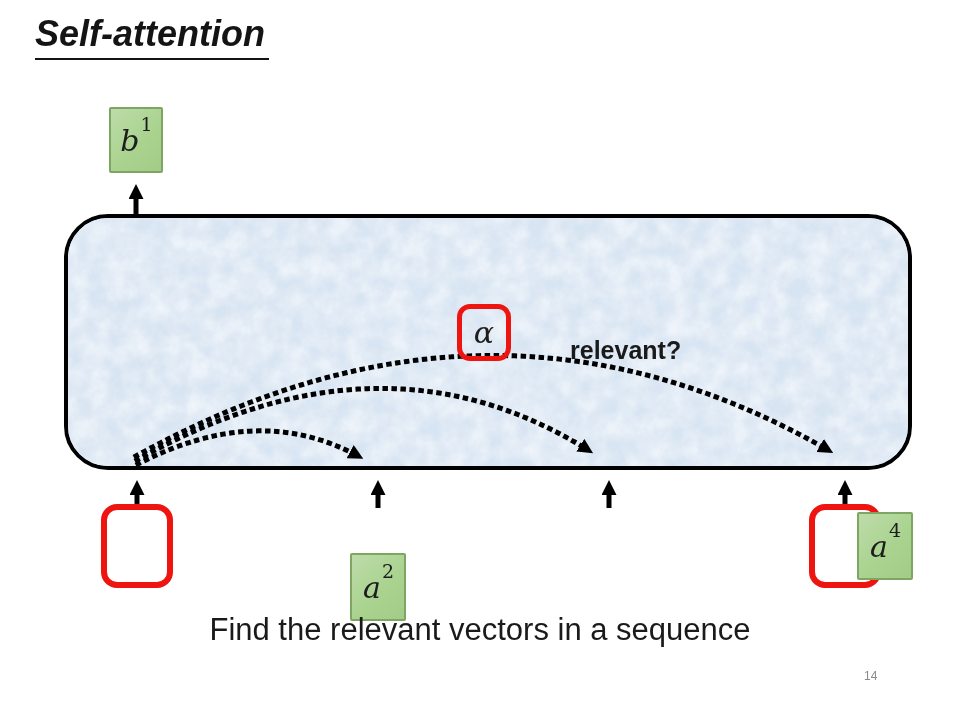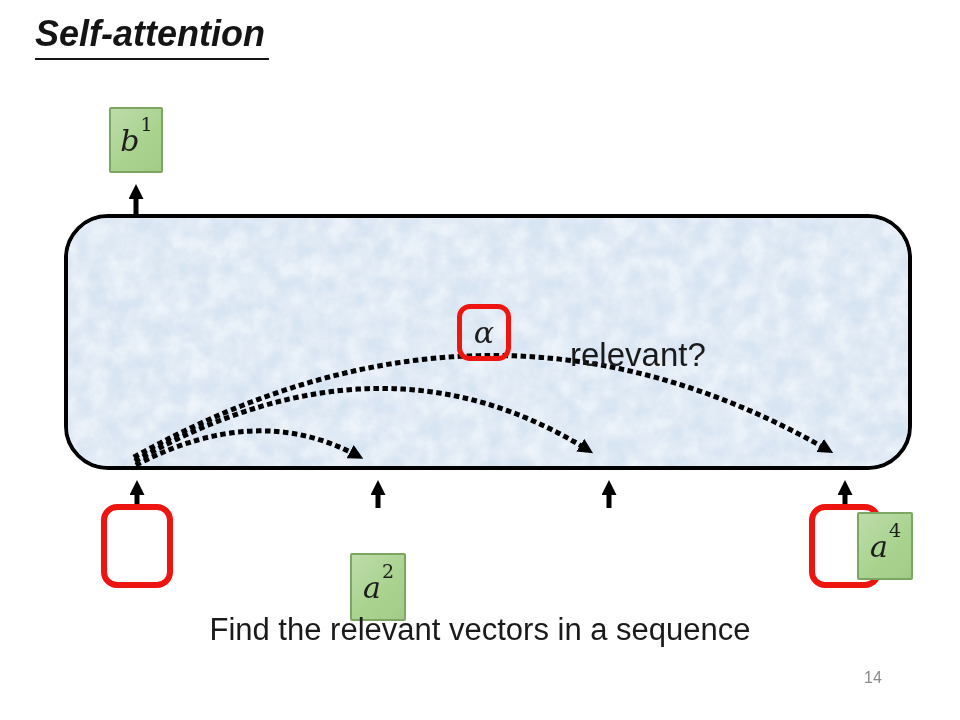--- a/index.html
+++ b/index.html
@@ -46,30 +46,30 @@
   .frame-a4{left:809px;top:504px;width:72px;height:84px;}
   .frame-alpha{
     left:457px;top:304px;width:54px;height:57px;border-width:5px;border-radius:13px;
     display:flex;align-items:center;justify-content:center;
   }
   .alpha-sym{
     font-family:"DejaVu Serif",serif;font-style:italic;font-size:30px;color:#1d1d1d;
   }
   
   .relevant{
-    position:absolute;left:570px;top:336px;font-size:33px;color:#1a1a1a;
+    position:absolute;left:570px;top:336px;font-size:25px;color:#1a1a1a;font-weight:bold;
   }
   
   .caption{
     position:absolute;left:0;top:612px;width:960px;text-align:center;
     font-size:31px;color:#1a1a1a;
   }
   
   .pagenum{
-    position:absolute;left:864px;top:669px;font-size:16px;color:#8a8a8a;
+    position:absolute;left:864px;top:669px;font-size:12px;color:#8a8a8a;
   }
 </style>
 </head>
 <body>
 
 <div class="slide">
 
   <div class="title">Self-attention</div>
 
   <div class="attn-layer">

